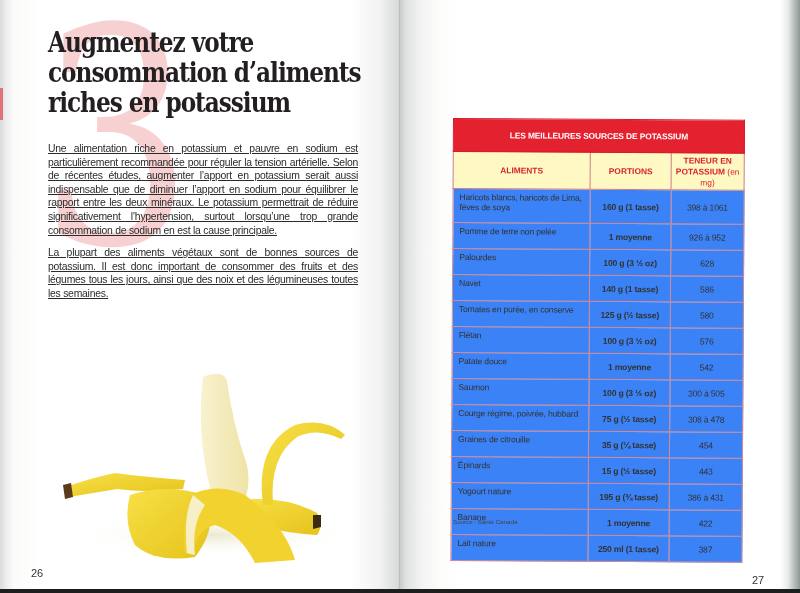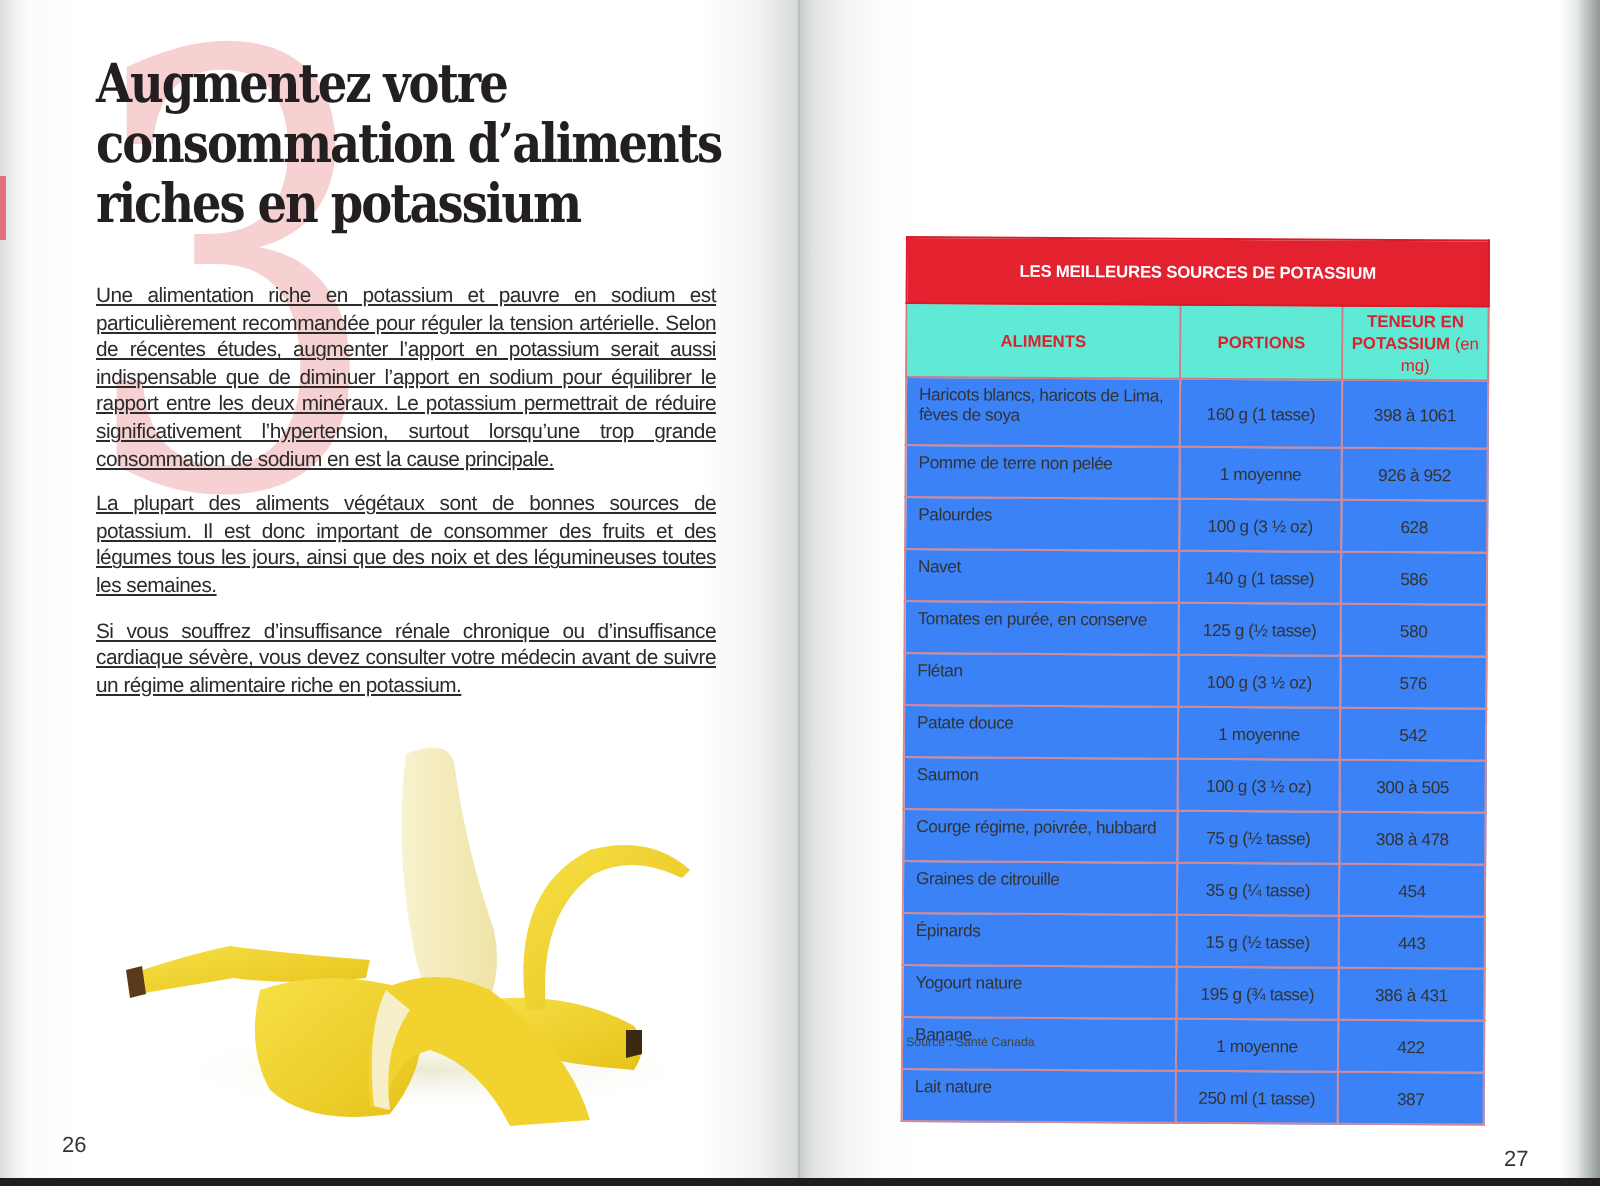--- a/index.html
+++ b/index.html
@@ -59,30 +59,30 @@
     width: 292px; border-collapse: collapse;
     font-family: "Liberation Sans", sans-serif; font-size: 8.6px; color: #333;
     border: 1px solid #d06a7a;
   }
   table.potassium th.caption {
     background: #e3212f; color: #fff; font-weight: bold;
     font-size: 8.4px; height: 30px; letter-spacing: -0.1px; text-align: center;
     border: 1px solid #d51c2a;
   }
   table.potassium th.col {
-    background: #5eead4; color: #d8232f; font-weight: bold; font-size: 8.4px;
+    background: #fef9c3; color: #d8232f; font-weight: bold; font-size: 8.4px;
     height: 34px; border: 1px solid #d07b85; text-align: center; line-height: 11px;
   }
   table.potassium th.col .unit { font-weight: normal; color: #d8232f; }
   table.potassium td {
     border: 1px solid #d48a95; height: 22px; padding: 0 6px; background: #3b82f6;
     letter-spacing: -0.2px;
   }
   table.potassium td.food { text-align: left; width: 124px; vertical-align: top; padding-top: 3px; }
-  table.potassium td.portion { text-align: center; width: 68px; }
+  table.potassium td.portion { text-align: center; width: 68px; font-weight: bold; }
   table.potassium td.amount { text-align: center; }
   table.potassium tr.tall td { height: 30px; }
   .source {
     position: absolute; left: 453px; top: 518px;
     font-size: 6.2px; color: #444; font-family: "Liberation Sans", sans-serif;
   }
   .gutter-line {
     position: absolute; left: 399px; top: 0; width: 1px; height: 593px; background: #b9bfbc;
   }
   .bottom-shadow {
@@ -100,21 +100,20 @@
 
     <h1 class="title">
       <span>Augmentez votre</span><br>
       <span>consommation d’aliments</span><br>
       <span>riches en potassium</span>
     </h1>
 
     <div class="body-text">
       <p>Une alimentation riche en potassium et pauvre en sodium est particulière­ment recommandée pour réguler la tension artérielle. Selon de récentes études, augmenter l’apport en potassium serait aussi indispensable que de di­minuer l’apport en sodium pour équilibrer le rapport entre les deux minéraux. Le potassium permettrait de réduire significativement l’hypertension, surtout lorsqu’une trop grande consommation de sodium en est la cause principale.</p>
       <p>La plupart des aliments végétaux sont de bonnes sources de potassium. Il est donc important de consommer des fruits et des légumes tous les jours, ainsi que des noix et des légumineuses toutes les semaines.</p>
-      <p>Si vous souffrez d’insuffisance rénale chronique ou d’insuffisance cardiaque sévère, vous devez consulter votre médecin avant de suivre un régime alimen­taire riche en potassium.</p>
     </div>
 
     <svg class="banana" viewBox="0 0 300 200" xmlns="http://www.w3.org/2000/svg">
       <defs>
         <linearGradient id="peelG" x1="0" y1="0" x2="1" y2="1">
           <stop offset="0" stop-color="#f7e046"></stop>
           <stop offset="1" stop-color="#e6c21a"></stop>
         </linearGradient>
         <linearGradient id="fleshG" x1="0" y1="0" x2="1" y2="0">
           <stop offset="0" stop-color="#f8f2cf"></stop>

